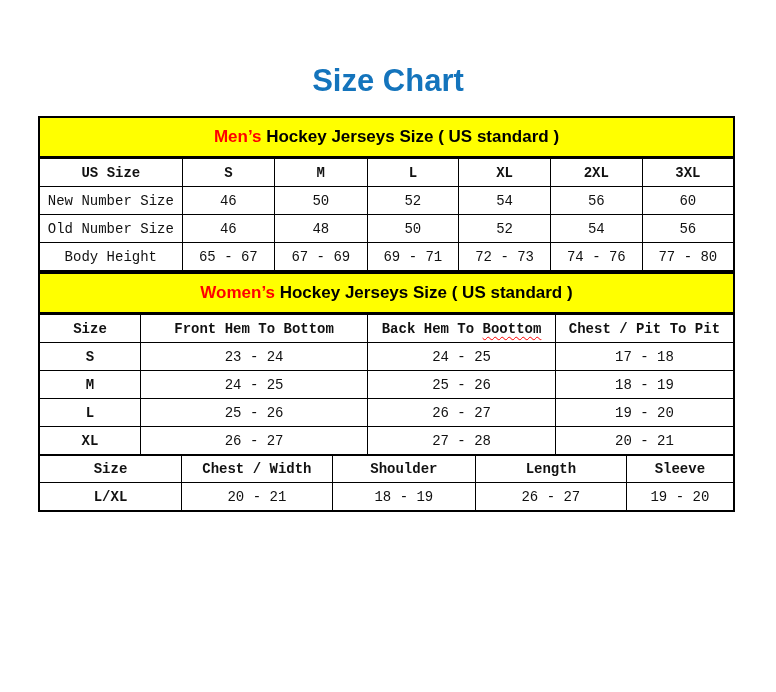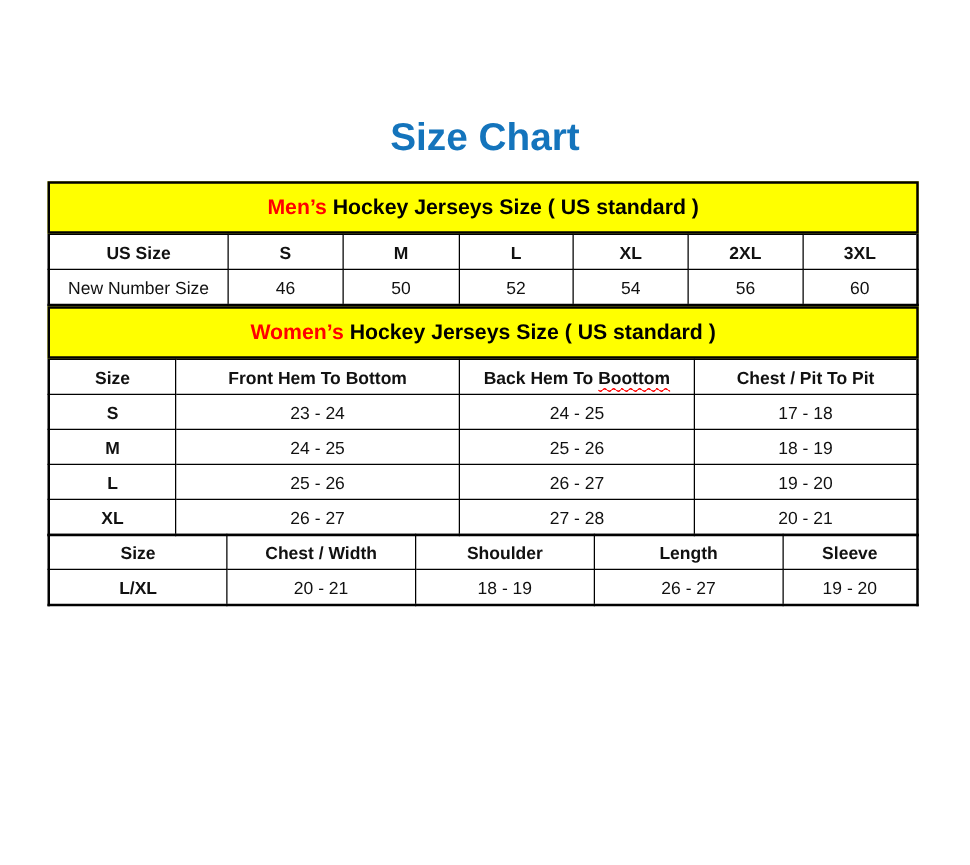--- a/index.html
+++ b/index.html
@@ -10,21 +10,21 @@
     color: #111111;
   }
   body {
     width: 776px;
     height: 692px;
     overflow: hidden;
     box-sizing: border-box;
   }
   .page-title {
     margin: 0;
-    padding-top: 91px;
+    padding-top: 62px;
     text-align: center;
     font-size: 31px;
     line-height: 38px;
     font-weight: bold;
     color: var(--title-blue, #1474BC);
     letter-spacing: 0px;
   }
   .chart {
     margin: 16px 0 0 38px;
     width: 697px;
@@ -39,20 +39,21 @@
     text-align: center;
     font-size: 17px;
     font-weight: bold;
     color: #000000;
   }
   .band .accent {
     color: var(--accent-red, #FF0000);
   }
   .chart > table {
     margin-top: -2px;
+    font-family: Liberation Mono, monospace;
   }
   .chart > .band + table { margin-top: 0; }
   table.size-table {
     box-sizing: border-box;
     width: 697px;
     border-collapse: collapse;
     table-layout: fixed;
     border: 2px solid var(--line-black, #000000);
     border-top: none;
   }
@@ -113,20 +114,38 @@
       <tbody>
         <tr>
           <td>New Number Size</td>
           <td>46</td>
           <td>50</td>
           <td>52</td>
           <td>54</td>
           <td>56</td>
           <td>60</td>
         </tr>
+        <tr>
+          <td>Old Number Size</td>
+          <td>46</td>
+          <td>48</td>
+          <td>50</td>
+          <td>52</td>
+          <td>54</td>
+          <td>56</td>
+        </tr>
+        <tr>
+          <td>Body Height</td>
+          <td>65 - 67</td>
+          <td>67 - 69</td>
+          <td>69 - 71</td>
+          <td>72 - 73</td>
+          <td>74 - 76</td>
+          <td>77 - 80</td>
+        </tr>
       </tbody>
     </table>
     <div class="band"><span class="accent">Women’s</span><span> Hockey Jerseys Size ( US standard )</span></div>
     <table class="size-table">
       <colgroup>
         <col style="width: 14.6%;">
         <col style="width: 32.7%;">
         <col style="width: 27%;">
         <col style="width: 25.7%;">
       </colgroup>

